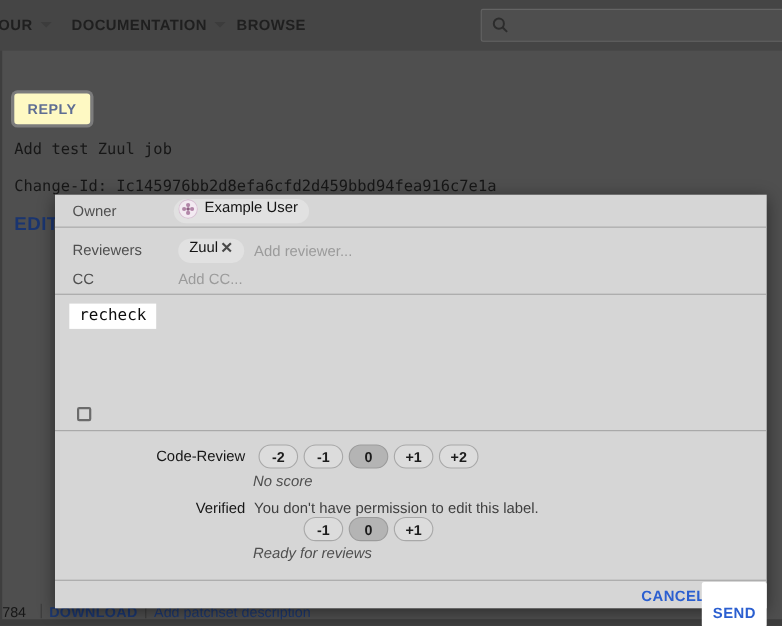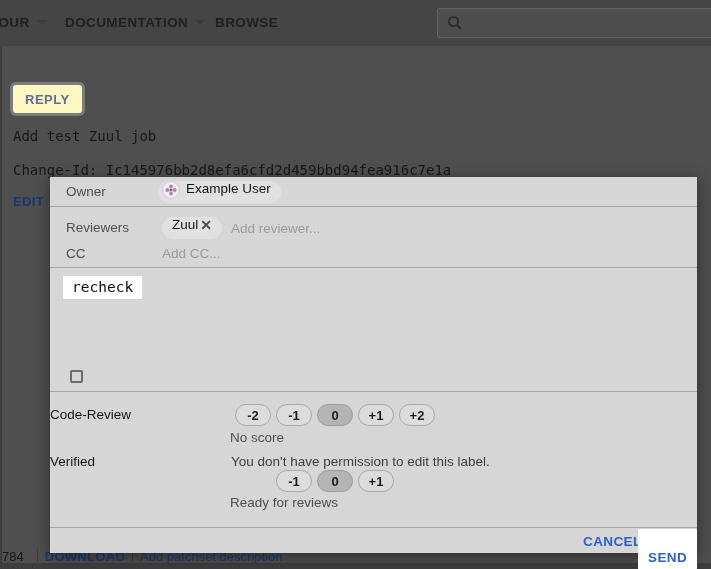--- a/index.html
+++ b/index.html
@@ -8,21 +8,21 @@
 
   
   .topbar { position:absolute; left:0; top:0; width:711px; height:46px; background:#454545; overflow:hidden; }
   .nav-item { position:absolute; top:15px; font-size:13.5px; font-weight:bold; color:#1f1f1f; letter-spacing:.4px; white-space:nowrap; cursor:pointer; }
   .nav-caret { display:inline-block; margin-left:7px; width:0; height:0; border-left:5px solid transparent; border-right:5px solid transparent; border-top:5px solid #3c3c3c; vertical-align:2px; }
   .searchbox { position:absolute; left:437px; top:8px; width:300px; height:30px; background:#4e4e4e; border:1px solid #646464; border-radius:2px; display:flex; align-items:center; padding-left:8px; }
   .page-left-border { position:absolute; left:0; top:46px; width:2px; height:517px; background:#3e3e3e; }
 
   .reply-btn { position:absolute; left:13px; top:85px; background:#fef9c3; color:#5f6e93; font-weight:bold; font-size:13px; letter-spacing:.5px; padding:7px 12px 6px; border:none; border-radius:3px; box-shadow:0 0 0 3px #7c7c7c; cursor:pointer; }
   .mono-line { position:absolute; left:13px; font-family:"DejaVu Sans Mono", monospace; font-size:14px; color:#171717; white-space:pre; }
-  .edit-link { position:absolute; left:13px; top:194px; font-size:13px; font-weight:bold; color:#1a3570; letter-spacing:.4px; cursor:pointer; }
+  .edit-link { position:absolute; left:13px; top:194px; font-size:17px; font-weight:bold; color:#1a3570; letter-spacing:.4px; cursor:pointer; }
 
   .bottom-links { position:absolute; left:0; top:549px; width:711px; height:14px; font-size:13px; display:flex; align-items:flex-start; }
   .patch-num { color:#161616; padding:0 6px 0 2px; }
   .blink { color:#1c3872; font-weight:bold; letter-spacing:.3px; cursor:pointer; }
   .blink2 { color:#1c3872; cursor:pointer; }
   .vsep { width:1px; height:13px; background:#3b3b3b; margin:0 7px; }
   .bottom-strip { position:absolute; left:0; top:563px; width:711px; height:6px; background:#3d3d3d; }
 
   
   .dialog { position:absolute; left:50px; top:177px; width:647px; height:376px; background:#d6d6d6; box-shadow:0 3px 14px rgba(0,0,0,.45); }
@@ -32,25 +32,25 @@
   .chip .x { font-weight:bold; color:#4a4a4a; margin-left:2px; font-size:14px; cursor:pointer; }
   .placeholder { position:absolute; font-size:13.5px; color:#9b9b9b; }
   .avatar { width:18px; height:18px; border-radius:50%; margin:0 6px 0 -6px; }
 
   .comment-snippet { position:absolute; left:13px; top:99px; background:#ffffff; font-family:"DejaVu Sans Mono", monospace; font-size:14.5px; color:#0d0d0d; padding:3px 9px 4px; cursor:text; }
 
   .preview-row { position:absolute; left:20px; top:193px; display:flex; align-items:center; }
   .checkbox { width:13px; height:13px; border:2px solid #6b6b6b; border-radius:2px; background:transparent; cursor:pointer; }
   .preview-label { margin-left:8px; font-size:14px; color:#161616; }
 
-  .score-label { position:absolute; width:173px; text-align:left; font-size:13.5px; color:#161616; }
+  .score-label { position:absolute; width:173px; text-align:right; font-size:13.5px; color:#161616; }
   .pills { position:absolute; display:flex; gap:5px; }
   .pill { width:36px; height:22px; border:1px solid #a8a8a8; border-radius:11px; background:#dcdcdc; font-size:13px; font-weight:bold; color:#1c1c1c; display:flex; align-items:center; justify-content:center; cursor:pointer; }
   .pill.sel { background:#b4b4b4; border-color:#9b9b9b; }
-  .hint { position:absolute; left:180px; font-size:13.5px; color:#4f4f4f; }
+  .hint { position:absolute; left:180px; font-style:italic; font-size:13.5px; color:#4f4f4f; }
   .perm-msg { position:absolute; left:181px; font-size:13.5px; color:#3f3f3f; }
 
   .footer-cancel { position:absolute; left:533px; top:357px; font-size:13.5px; font-weight:bold; color:#2b5fd0; letter-spacing:.4px; cursor:pointer; }
   .footer-send { position:absolute; left:588px; top:352px; background:#ffffff; color:#2b5fd0; font-size:13.5px; font-weight:bold; letter-spacing:.4px; border:none; padding:21px 10px 5px; border-radius:2px; cursor:pointer; }
 </style>
 </head>
 <body>
 
 <div class="topbar">
   <span class="nav-item" style="left:-11px;"><span>YOUR</span><span class="nav-caret"></span></span>

